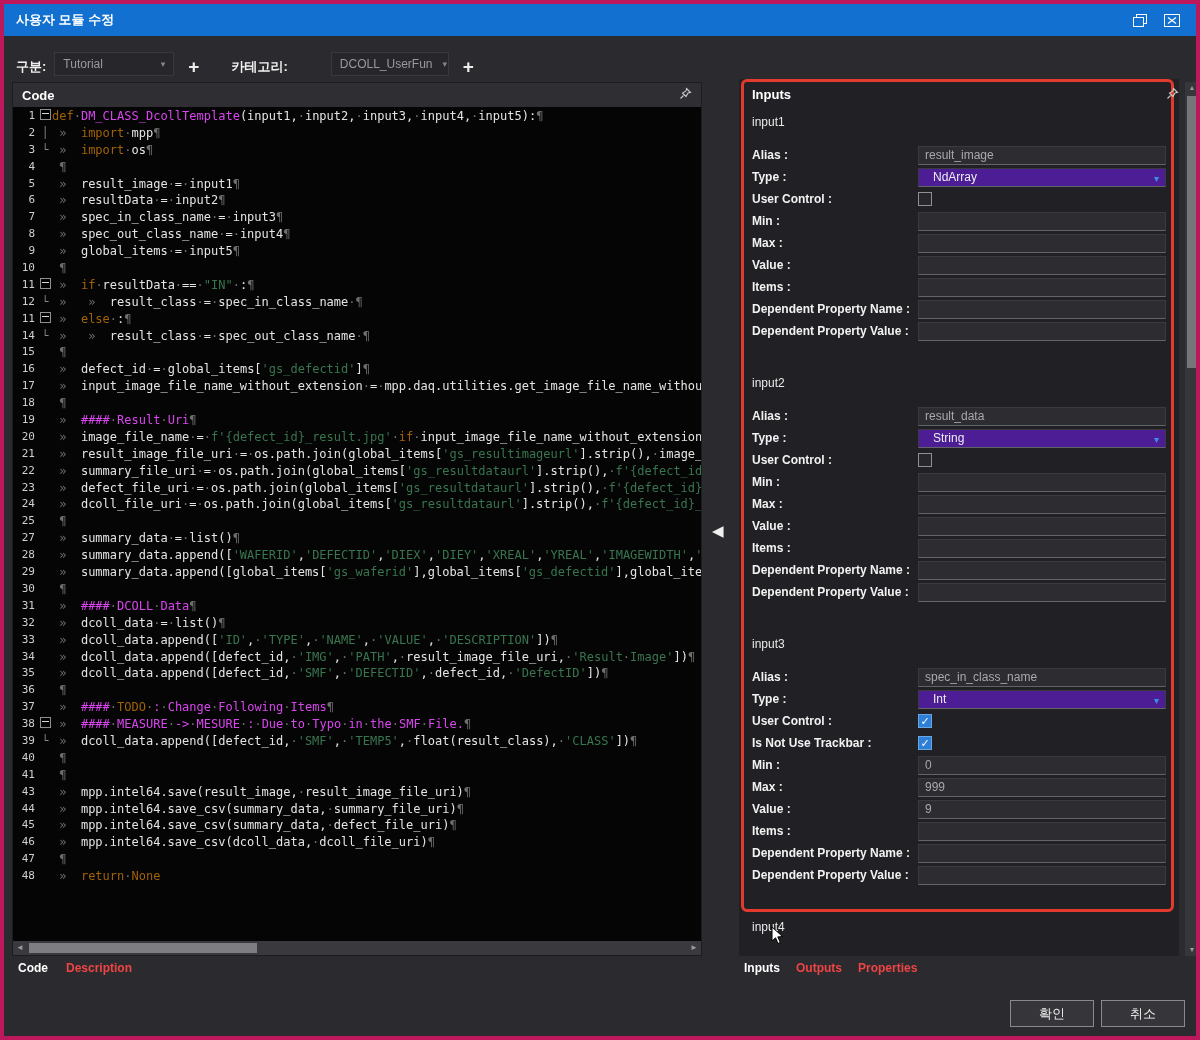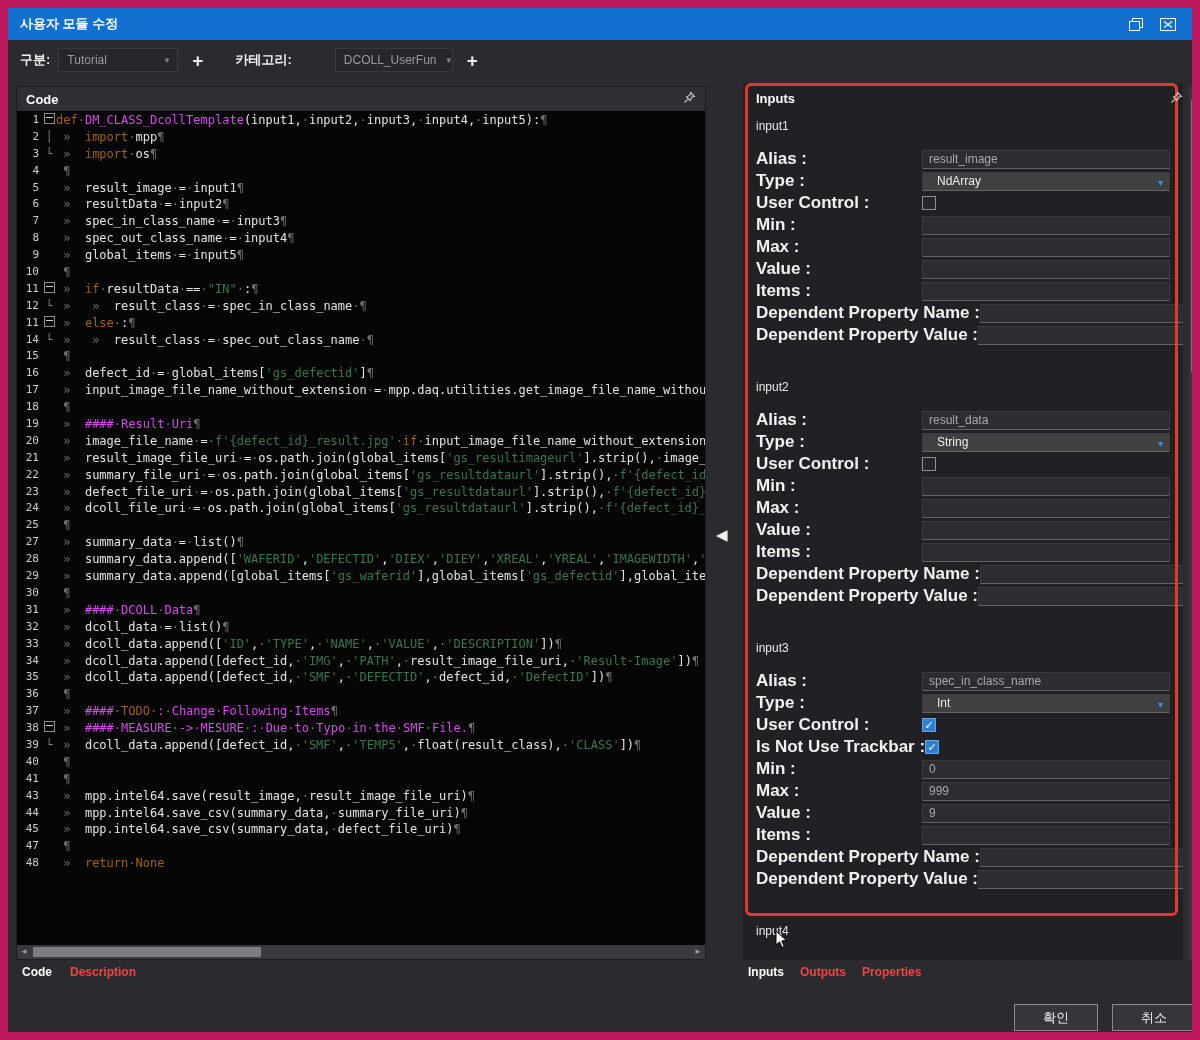--- a/index.html
+++ b/index.html
@@ -1,26 +1,26 @@
 <!DOCTYPE html>
 <html><head>
 <meta charset="utf-8">
 <style>
   html,body{margin:0;padding:0;background:#1a1a1e;}
   body{width:1200px;height:1040px;overflow:hidden;font-family:"Liberation Sans","DejaVu Sans",sans-serif;}
-  #window{position:relative;width:1200px;height:1040px;background:#2b2b2f;border:8px solid #be185d;box-sizing:border-box;overflow:hidden;}
+  #window{position:relative;width:1200px;height:1040px;background:#2b2b2f;border:4px solid #be185d;box-sizing:border-box;overflow:hidden;}
 
   
   .titlebar{position:absolute;left:0;top:0;right:0;height:32px;background:#1170d0;display:flex;align-items:center;padding:0 12px;box-sizing:border-box;}
   .title{color:#fff;font-weight:bold;font-size:13px;}
   .tb-buttons{margin-left:auto;display:flex;gap:8px;align-items:center;}
   .tb-btn{width:24px;height:18px;display:flex;align-items:center;justify-content:center;}
 
   
-  .toolbar{position:absolute;left:0;top:32px;right:0;height:40px;background:#2b2b2f;display:flex;align-items:center;padding:0 12px;box-sizing:border-box;}
+  .toolbar{position:absolute;left:0;top:32px;right:0;height:40px;background:#2b2b2f;display:flex;align-items:flex-end;padding:0 12px;box-sizing:border-box;}
   .tool-label{color:#f0f0f0;font-weight:bold;font-size:13px;}
   .dropdown{height:24px;background:#27272b;border:1px solid #38383d;display:flex;align-items:center;padding:0 8px;color:#9a9a9e;font-size:12px;box-sizing:border-box;margin-left:8px;}
   .dropdown .dchev{margin-left:auto;color:#85858a;font-size:9px;padding-left:10px;}
   .dd1{width:120px;}
   .dd2{width:118px;margin-left:43px;}
   .plus-btn{color:#ececec;font-size:19px;font-weight:bold;padding:0 8px;margin-left:6px;line-height:19px;}
   .cat-label{margin-left:24px;}
 
   
   .code-panel{position:absolute;left:8px;top:78px;width:690px;height:874px;background:#050505;border:1px solid #1c1c20;box-sizing:border-box;}
@@ -51,43 +51,43 @@
 
   .collapse-arrow{position:absolute;left:708px;top:518px;color:#f0f0f0;font-size:15px;font-family:"DejaVu Sans",sans-serif;}
 
   
   .right-panel{position:absolute;left:735px;top:75px;width:440px;height:877px;background:#212125;overflow:hidden;padding:8px 13px;box-sizing:border-box;}
   .inputs-header{color:#ffffff;font-weight:bold;font-size:13px;height:16px;}
   .sec{margin-top:34px;}
   .sec-first{margin-top:12px;}
   .sec-title{color:#e8e8e8;font-size:12px;height:15px;margin-bottom:14px;}
   .frow{display:flex;align-items:center;height:22px;}
-  .flabel{color:#f2f2f2;font-weight:bold;font-size:17px;white-space:nowrap;}
+  .flabel{color:#f2f2f2;font-weight:bold;font-size:12px;white-space:nowrap;}
   .fctrl{margin-left:auto;width:248px;flex:none;display:flex;align-items:center;}
   .tbox{width:100%;height:19px;background:#2c2c31;border:1px solid #3a3a40;border-bottom-color:#63636a;box-sizing:border-box;color:#a9a9ad;font-size:12px;line-height:17px;padding:0 6px;overflow:hidden;}
-  .sbox{width:100%;height:19px;background:#404040;border:1px solid #3a3a40;border-bottom-color:#63636a;box-sizing:border-box;color:#ececf0;font-size:12px;line-height:17px;padding:0 6px 0 14px;position:relative;overflow:hidden;}
+  .sbox{width:100%;height:19px;background:#4c1d95;border:1px solid #3a3a40;border-bottom-color:#63636a;box-sizing:border-box;color:#ececf0;font-size:12px;line-height:17px;padding:0 6px 0 14px;position:relative;overflow:hidden;}
   .sbox .chev{position:absolute;right:6px;top:1px;color:#3f8ce8;font-size:10px;font-weight:bold;}
   .cbox{width:14px;height:14px;border:1px solid #8f8f94;background:#26262b;box-sizing:border-box;}
   .cbox.checked{background:#2e7fd6;border-color:#6aa6e2;color:#fff;font-size:11px;line-height:12px;text-align:center;font-weight:bold;}
   .next-sec-title{color:#e8e8e8;font-size:12px;margin-top:34px;height:15px;}
 
   .red-overlay{position:absolute;left:737px;top:75px;width:433px;height:833px;border:3px solid #e23b2e;border-radius:6px;pointer-events:none;z-index:30;box-sizing:border-box;}
   .pin-right{position:absolute;left:1162px;top:82px;z-index:40;}
 
   .right-tabs{position:absolute;left:740px;top:957px;display:flex;gap:16px;font-size:12px;font-weight:bold;}
 
   
   .vscroll{position:absolute;left:1181px;top:78px;width:14px;height:874px;background:#37373b;}
   .vs-arrow{position:absolute;left:0;right:0;height:12px;color:#9a9a9e;font-size:7px;text-align:center;line-height:12px;}
   .vs-up{top:0;}
   .vs-down{bottom:0;}
   .vs-thumb{position:absolute;left:2px;top:14px;width:10px;height:272px;background:#76767a;}
 
   
-  .footer-buttons{position:absolute;left:1006px;top:996px;display:flex;gap:14px;}
+  .footer-buttons{position:absolute;left:1006px;top:996px;display:flex;gap:7px;}
   .btn{width:84px;height:27px;background:#36363a;border:1px solid #8a8a8e;color:#f2f2f2;font-size:13px;display:flex;align-items:center;justify-content:center;box-sizing:border-box;}
 
   .cursor{position:absolute;left:767px;top:922px;z-index:50;}
 </style>
 </head>
 <body>
 
 <div id="window">
 
   <div class="titlebar">
@@ -171,20 +171,21 @@
           <div class="cl"><span class="ln">35</span><span class="fold"></span><span class="toks"><span class="tk-t"> </span><span class="ws">»</span><span class="tk-t">  dcoll_data.append([defect_id,</span><span class="ws">·</span><span class="tk-s">'SMF'</span><span class="tk-t">,</span><span class="ws">·</span><span class="tk-s">'DEFECTID'</span><span class="tk-t">,</span><span class="ws">·</span><span class="tk-t">defect_id,</span><span class="ws">·</span><span class="tk-s">'DefectID'</span><span class="tk-t">])</span><span class="ws">¶</span></span></div>
           <div class="cl"><span class="ln">36</span><span class="fold"></span><span class="toks"><span class="tk-t"> </span><span class="ws">¶</span></span></div>
           <div class="cl"><span class="ln">37</span><span class="fold"></span><span class="toks"><span class="tk-t"> </span><span class="ws">»</span><span class="tk-t">  </span><span class="tk-g">####</span><span class="ws">·</span><span class="tk-k">TODO</span><span class="ws">·</span><span class="tk-g">:</span><span class="ws">·</span><span class="tk-g">Change</span><span class="ws">·</span><span class="tk-g">Following</span><span class="ws">·</span><span class="tk-g">Items</span><span class="ws">¶</span></span></div>
           <div class="cl"><span class="ln">38</span><span class="fold"><span class="fbox"></span></span><span class="toks"><span class="tk-t"> </span><span class="ws">»</span><span class="tk-t">  </span><span class="tk-g">####</span><span class="ws">·</span><span class="tk-g">MEASURE</span><span class="ws">·</span><span class="tk-g">-&gt;</span><span class="ws">·</span><span class="tk-g">MESURE</span><span class="ws">·</span><span class="tk-g">:</span><span class="ws">·</span><span class="tk-g">Due</span><span class="ws">·</span><span class="tk-g">to</span><span class="ws">·</span><span class="tk-g">Typo</span><span class="ws">·</span><span class="tk-g">in</span><span class="ws">·</span><span class="tk-g">the</span><span class="ws">·</span><span class="tk-g">SMF</span><span class="ws">·</span><span class="tk-g">File.</span><span class="ws">¶</span></span></div>
           <div class="cl"><span class="ln">39</span><span class="fold">└</span><span class="toks"><span class="tk-t"> </span><span class="ws">»</span><span class="tk-t">  dcoll_data.append([defect_id,</span><span class="ws">·</span><span class="tk-s">'SMF'</span><span class="tk-t">,</span><span class="ws">·</span><span class="tk-s">'TEMP5'</span><span class="tk-t">,</span><span class="ws">·</span><span class="tk-t">float(result_class),</span><span class="ws">·</span><span class="tk-s">'CLASS'</span><span class="tk-t">])</span><span class="ws">¶</span></span></div>
           <div class="cl"><span class="ln">40</span><span class="fold"></span><span class="toks"><span class="tk-t"> </span><span class="ws">¶</span></span></div>
           <div class="cl"><span class="ln">41</span><span class="fold"></span><span class="toks"><span class="tk-t"> </span><span class="ws">¶</span></span></div>
           <div class="cl"><span class="ln">43</span><span class="fold"></span><span class="toks"><span class="tk-t"> </span><span class="ws">»</span><span class="tk-t">  mpp.intel64.save(result_image,</span><span class="ws">·</span><span class="tk-t">result_image_file_uri)</span><span class="ws">¶</span></span></div>
           <div class="cl"><span class="ln">44</span><span class="fold"></span><span class="toks"><span class="tk-t"> </span><span class="ws">»</span><span class="tk-t">  mpp.intel64.save_csv(summary_data,</span><span class="ws">·</span><span class="tk-t">summary_file_uri)</span><span class="ws">¶</span></span></div>
           <div class="cl"><span class="ln">45</span><span class="fold"></span><span class="toks"><span class="tk-t"> </span><span class="ws">»</span><span class="tk-t">  mpp.intel64.save_csv(summary_data,</span><span class="ws">·</span><span class="tk-t">defect_file_uri)</span><span class="ws">¶</span></span></div>
+          <div class="cl"><span class="ln">46</span><span class="fold"></span><span class="toks"><span class="tk-t"> </span><span class="ws">»</span><span class="tk-t">  mpp.intel64.save_csv(dcoll_data,</span><span class="ws">·</span><span class="tk-t">dcoll_file_uri)</span><span class="ws">¶</span></span></div>
           <div class="cl"><span class="ln">47</span><span class="fold"></span><span class="toks"><span class="tk-t"> </span><span class="ws">¶</span></span></div>
           <div class="cl"><span class="ln">48</span><span class="fold"></span><span class="toks"><span class="tk-k"> </span><span class="ws">»</span><span class="tk-k">  return</span><span class="ws">·</span><span class="tk-k">None</span></span></div>
         </div>
     </div>
     <div class="hscroll">
       <span class="hs-arrow">◄</span>
       <div class="hs-track">
         <div class="hs-thumb"></div>
       </div>
       <span class="hs-arrow">►</span>

